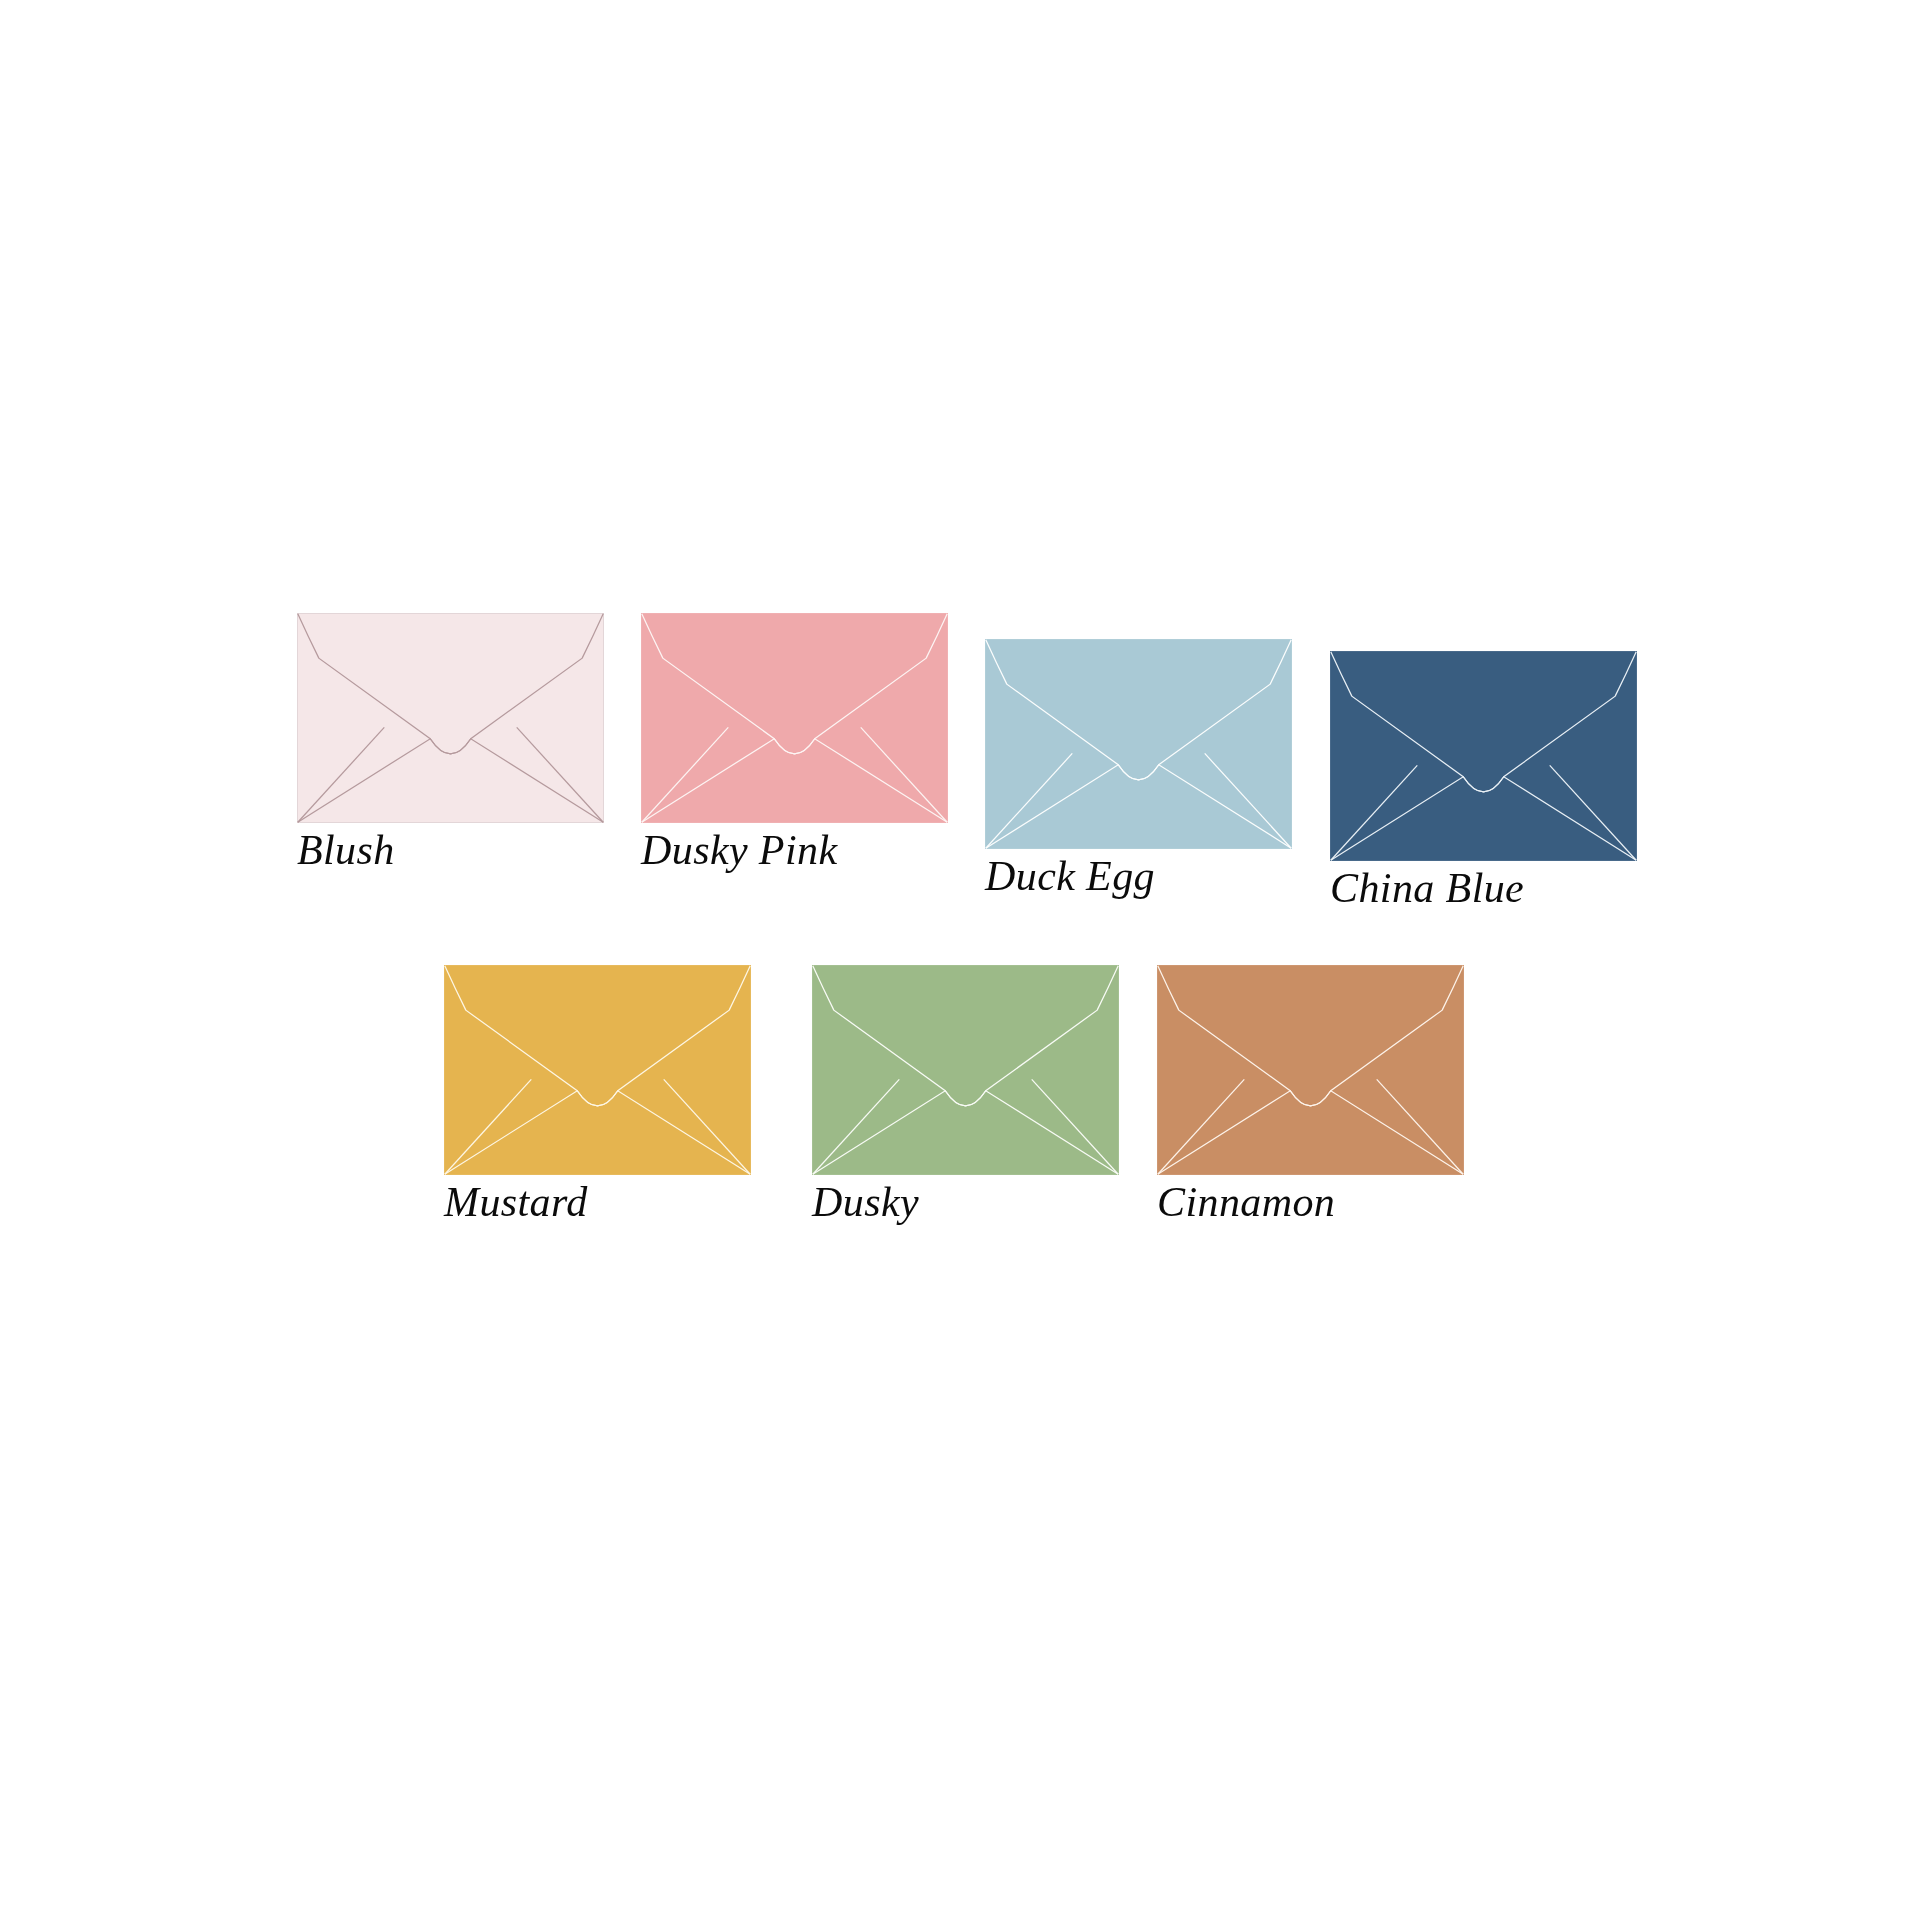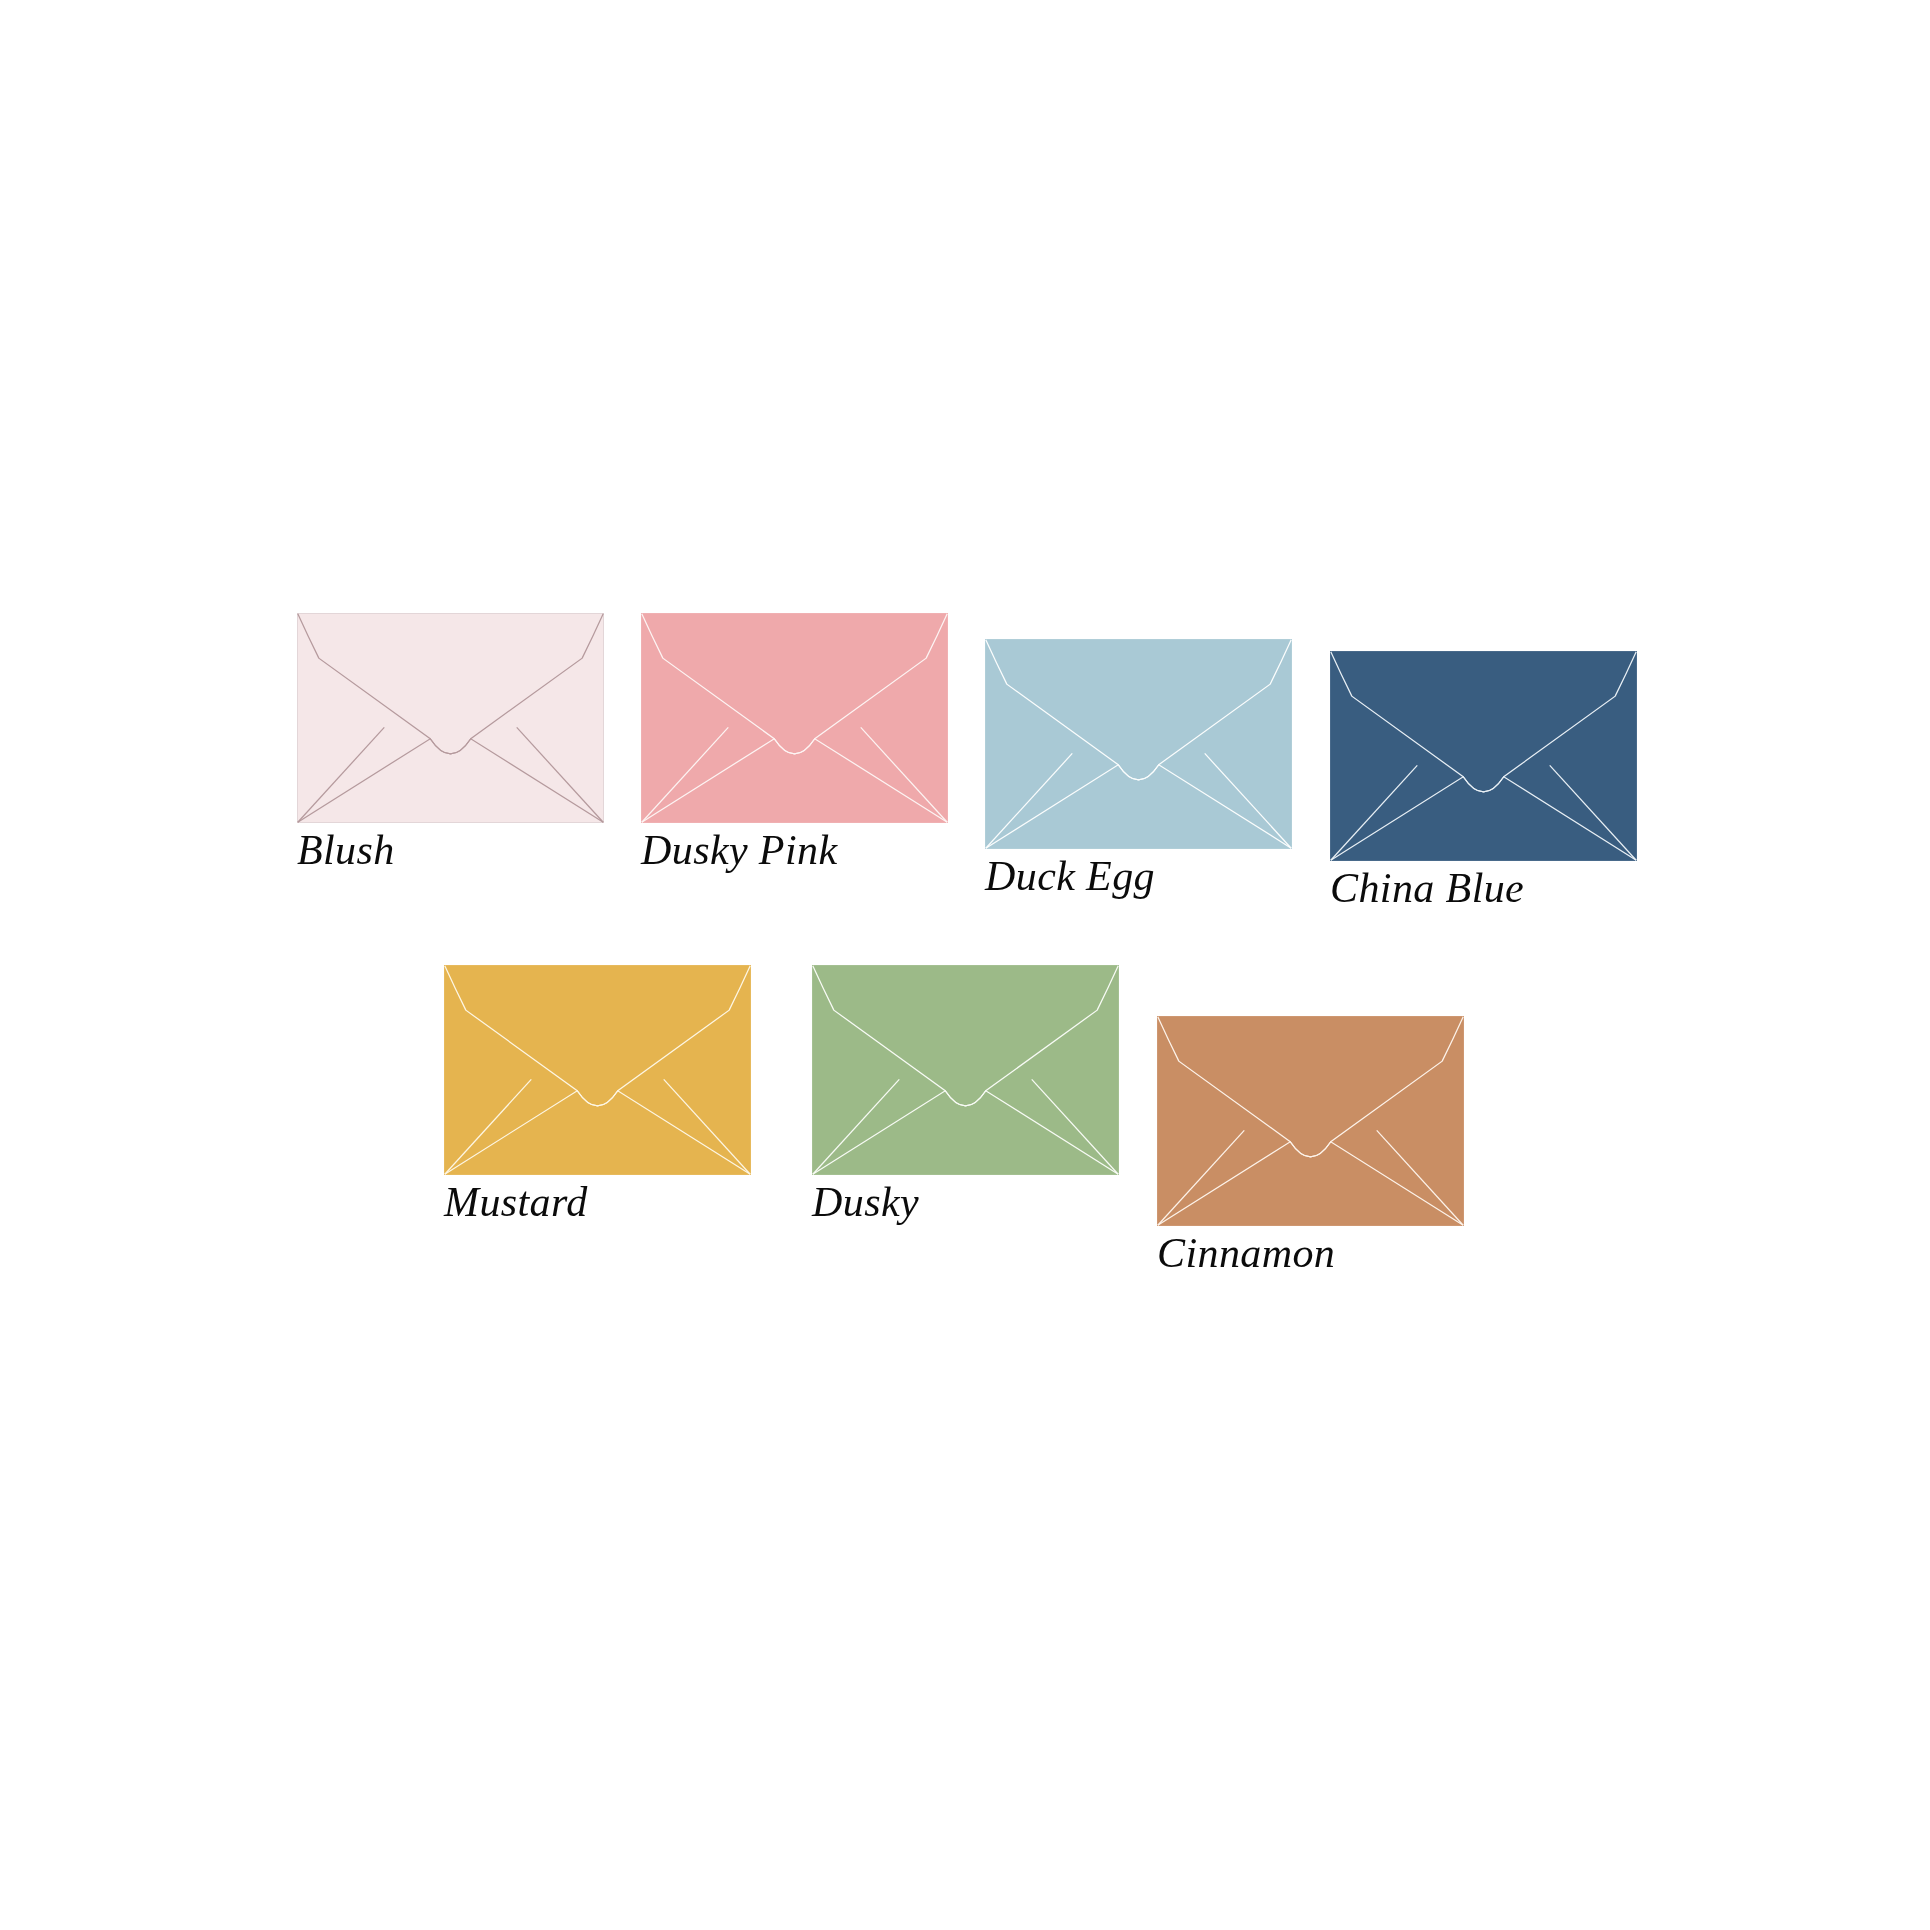--- a/index.html
+++ b/index.html
@@ -121,21 +121,21 @@
           <svg class="env-svg" viewBox="0 0 394 270" preserveAspectRatio="none">
             <rect x="0.5" y="0.5" width="393" height="269" fill="#9cba88" stroke="#9cba88" stroke-width="1"></rect>
             <path d="M 1,1 C 1,1 14,29.7 28,58.05 L 171,161.64999999999998 Q 197,200.64999999999998 223,161.64999999999998 L 366,58.05 C 380,29.7 393,1 393,1" fill="none" stroke="#f8fbf5" stroke-width="1.6"></path>
             <path d="M 1,269 L 112,147.15" fill="none" stroke="#f8fbf5" stroke-width="1.6"></path>
             <path d="M 393,269 L 282,147.15" fill="none" stroke="#f8fbf5" stroke-width="1.6"></path>
             <path d="M 1,269 L 171,161.64999999999998 Q 197,200.64999999999998 223,161.64999999999998 L 393,269" fill="none" stroke="#f8fbf5" stroke-width="1.6"></path>
           </svg>
         </div>
         <div class="swatch-label">Dusky</div>
       </div>
-      <div class="swatch" style="left: 1157px; top: 1016px; text-decoration: underline;">
+      <div class="swatch" style="left: 1157px; top: 965px; text-decoration: underline;">
         <div class="env-wrap">
           <svg class="env-svg" viewBox="0 0 394 270" preserveAspectRatio="none">
             <rect x="0.5" y="0.5" width="393" height="269" fill="#c98e64" stroke="#c98e64" stroke-width="1"></rect>
             <path d="M 1,1 C 1,1 14,29.7 28,58.05 L 171,161.64999999999998 Q 197,200.64999999999998 223,161.64999999999998 L 366,58.05 C 380,29.7 393,1 393,1" fill="none" stroke="#fdf3ea" stroke-width="1.6"></path>
             <path d="M 1,269 L 112,147.15" fill="none" stroke="#fdf3ea" stroke-width="1.6"></path>
             <path d="M 393,269 L 282,147.15" fill="none" stroke="#fdf3ea" stroke-width="1.6"></path>
             <path d="M 1,269 L 171,161.64999999999998 Q 197,200.64999999999998 223,161.64999999999998 L 393,269" fill="none" stroke="#fdf3ea" stroke-width="1.6"></path>
           </svg>
         </div>
         <div class="swatch-label">Cinnamon</div>

